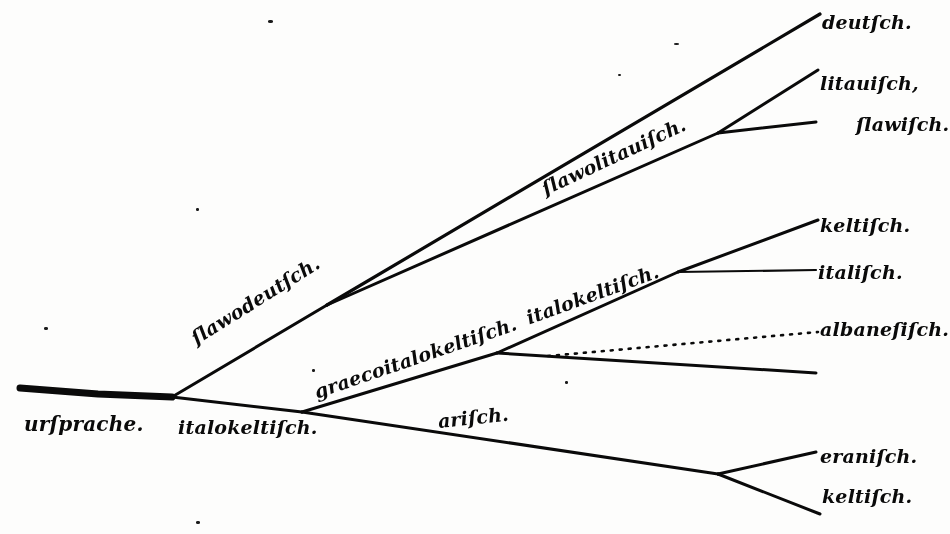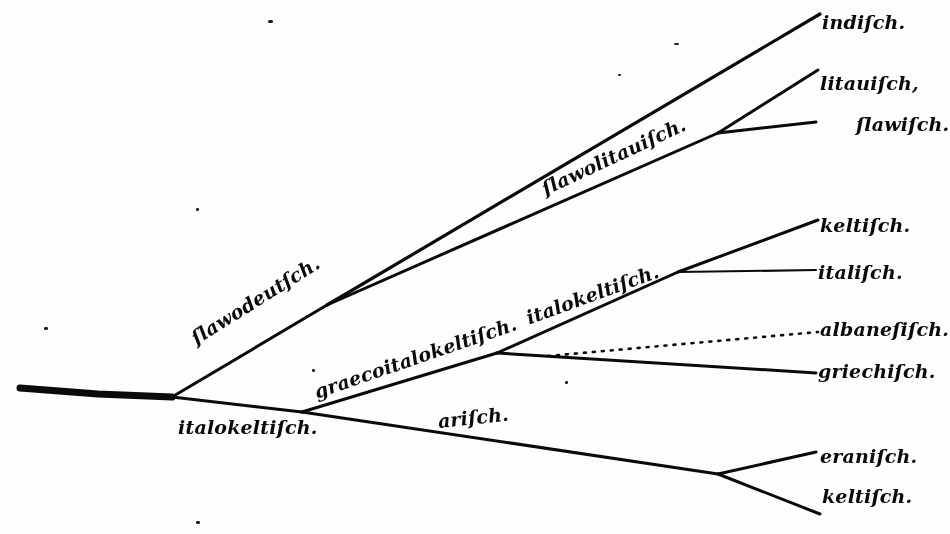--- a/index.html
+++ b/index.html
@@ -79,47 +79,47 @@
       <path d="M 678,272 L 818,220" stroke-width="3"></path>
 
       <path d="M 678,272 L 816,270" stroke-width="2.2"></path>
 
       <path d="M 497,353 L 816,373" stroke-width="3"></path>
 
       <path d="M 548,356 L 818,332" stroke-width="2.6" stroke-dasharray="2 7"></path>
     </g>
   </svg>
 
+  <div class="lbl root-lbl" style="left:24px; top:414px;">urſprache.</div>
 
   <div class="lbl node-lbl" style="left:193px; top:330px; transform:rotate(-32deg);">ſlawodeutſch.</div>
 
 
   <div class="lbl node-lbl" style="left:178px; top:418px;">italokeltiſch.</div>
 
   <div class="lbl node-lbl" style="left:543px; top:180px; transform:rotate(-25deg);">ſlawolitauiſch.</div>
 
   <div class="lbl node-lbl" style="left:315px; top:383px; transform:rotate(-19deg);">graecoitalokeltiſch.</div>
 
   <div class="lbl node-lbl" style="left:527px; top:309px; transform:rotate(-20deg);">italokeltiſch.</div>
 
   <div class="lbl node-lbl" style="left:438px; top:412px; transform:rotate(-6deg);">ariſch.</div>
 
-  <div class="lbl leaf-lbl" style="left:822px; top:13px;">indiſch.</div>
+  <div class="lbl leaf-lbl" style="left:822px; top:13px;">deutſch.</div>
 
   <div class="lbl leaf-lbl" style="left:820px; top:74px;">litauiſch,</div>
 
   <div class="lbl leaf-lbl" style="left:818px; top:115px;margin-left:38px;">ſlawiſch.</div>
 
   <div class="lbl leaf-lbl" style="left:820px; top:216px;">keltiſch.</div>
 
   <div class="lbl leaf-lbl" style="left:818px; top:263px;">italiſch.</div>
 
   <div class="lbl leaf-lbl" style="left:820px; top:320px;">albaneſiſch.</div>
 
-  <div class="lbl leaf-lbl" style="left:818px; top:362px;">griechiſch.</div>
 
   <div class="lbl leaf-lbl" style="left:820px; top:447px;">eraniſch.</div>
 
   <div class="lbl leaf-lbl" style="left:822px; top:487px;">keltiſch.</div>
 
   <div class="speck" style="left:268px; top:20px; width:5px; height:3px;"></div>
   <div class="speck" style="left:674px; top:43px; width:5px; height:2px;"></div>
   <div class="speck" style="left:618px; top:74px; width:3px; height:2px;"></div>
   <div class="speck" style="left:196px; top:208px; width:3px; height:3px;"></div>
   <div class="speck" style="left:44px; top:327px; width:4px; height:3px;"></div>

